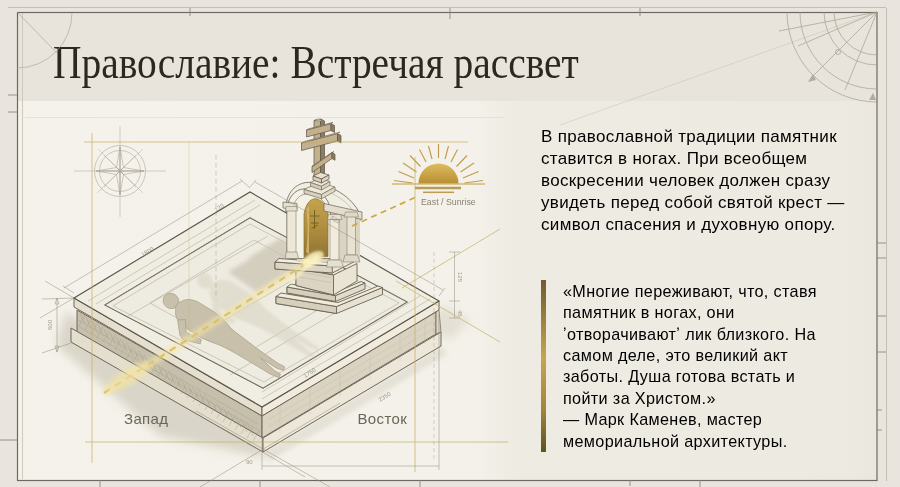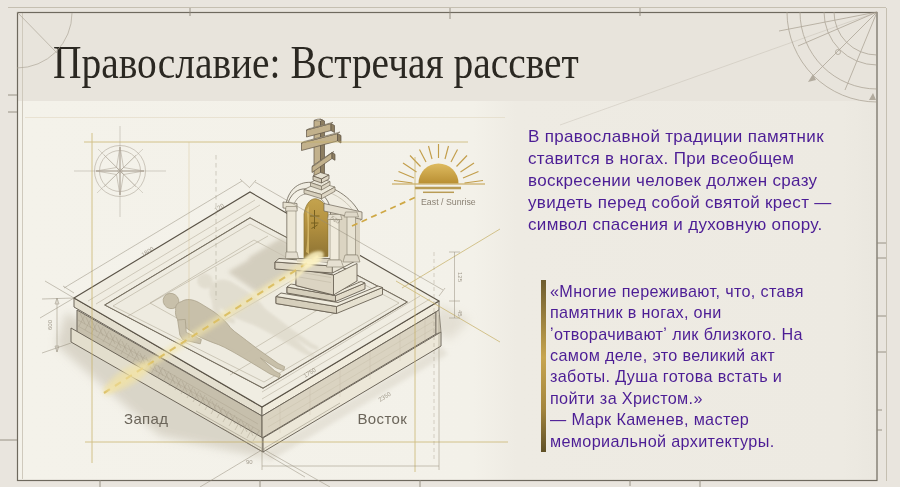--- a/index.html
+++ b/index.html
@@ -4,21 +4,21 @@
 <style>
   html,body{margin:0;padding:0;}
   body{width:900px;height:487px;overflow:hidden;position:relative;
        background:#e9e5de;font-family:"Liberation Sans",sans-serif;}
   #band{position:absolute;left:18px;top:13px;width:859px;height:88px;background:#e8e4dc;}
   #main{position:absolute;left:18px;top:101px;width:859px;height:379px;
         background:linear-gradient(90deg,#f4f2ea 0%,#f3f1e9 53%,#eeebe3 58%,#edeae2 96%,#eae7df 100%);}
   #title{position:absolute;left:53px;top:36px;color:#2b2822;
          font-family:"Liberation Serif",serif;font-size:46px;
          transform:scaleX(0.857);transform-origin:0 0;white-space:nowrap;}
-  .body-text{position:absolute;left:528px;color:#4c1d95;}
+  .body-text{position:absolute;left:541px;color:#000000;}
   #p1{top:125.8px;width:330px;font-size:17px;line-height:22px;letter-spacing:0.32px;}
   #quote{top:280.7px;width:330px;font-size:16.2px;line-height:21.4px;letter-spacing:0.35px;padding-left:22px;}
   #qbar{position:absolute;left:541px;top:280px;width:5px;height:172px;
         background:linear-gradient(180deg,#6d5c2e 0%,#c7a54f 45%,#a3853d 75%,#5f5026 100%);}
   svg{position:absolute;left:0;top:0;}
 </style>
 </head>
 <body>
 
 <div id="band"></div>

